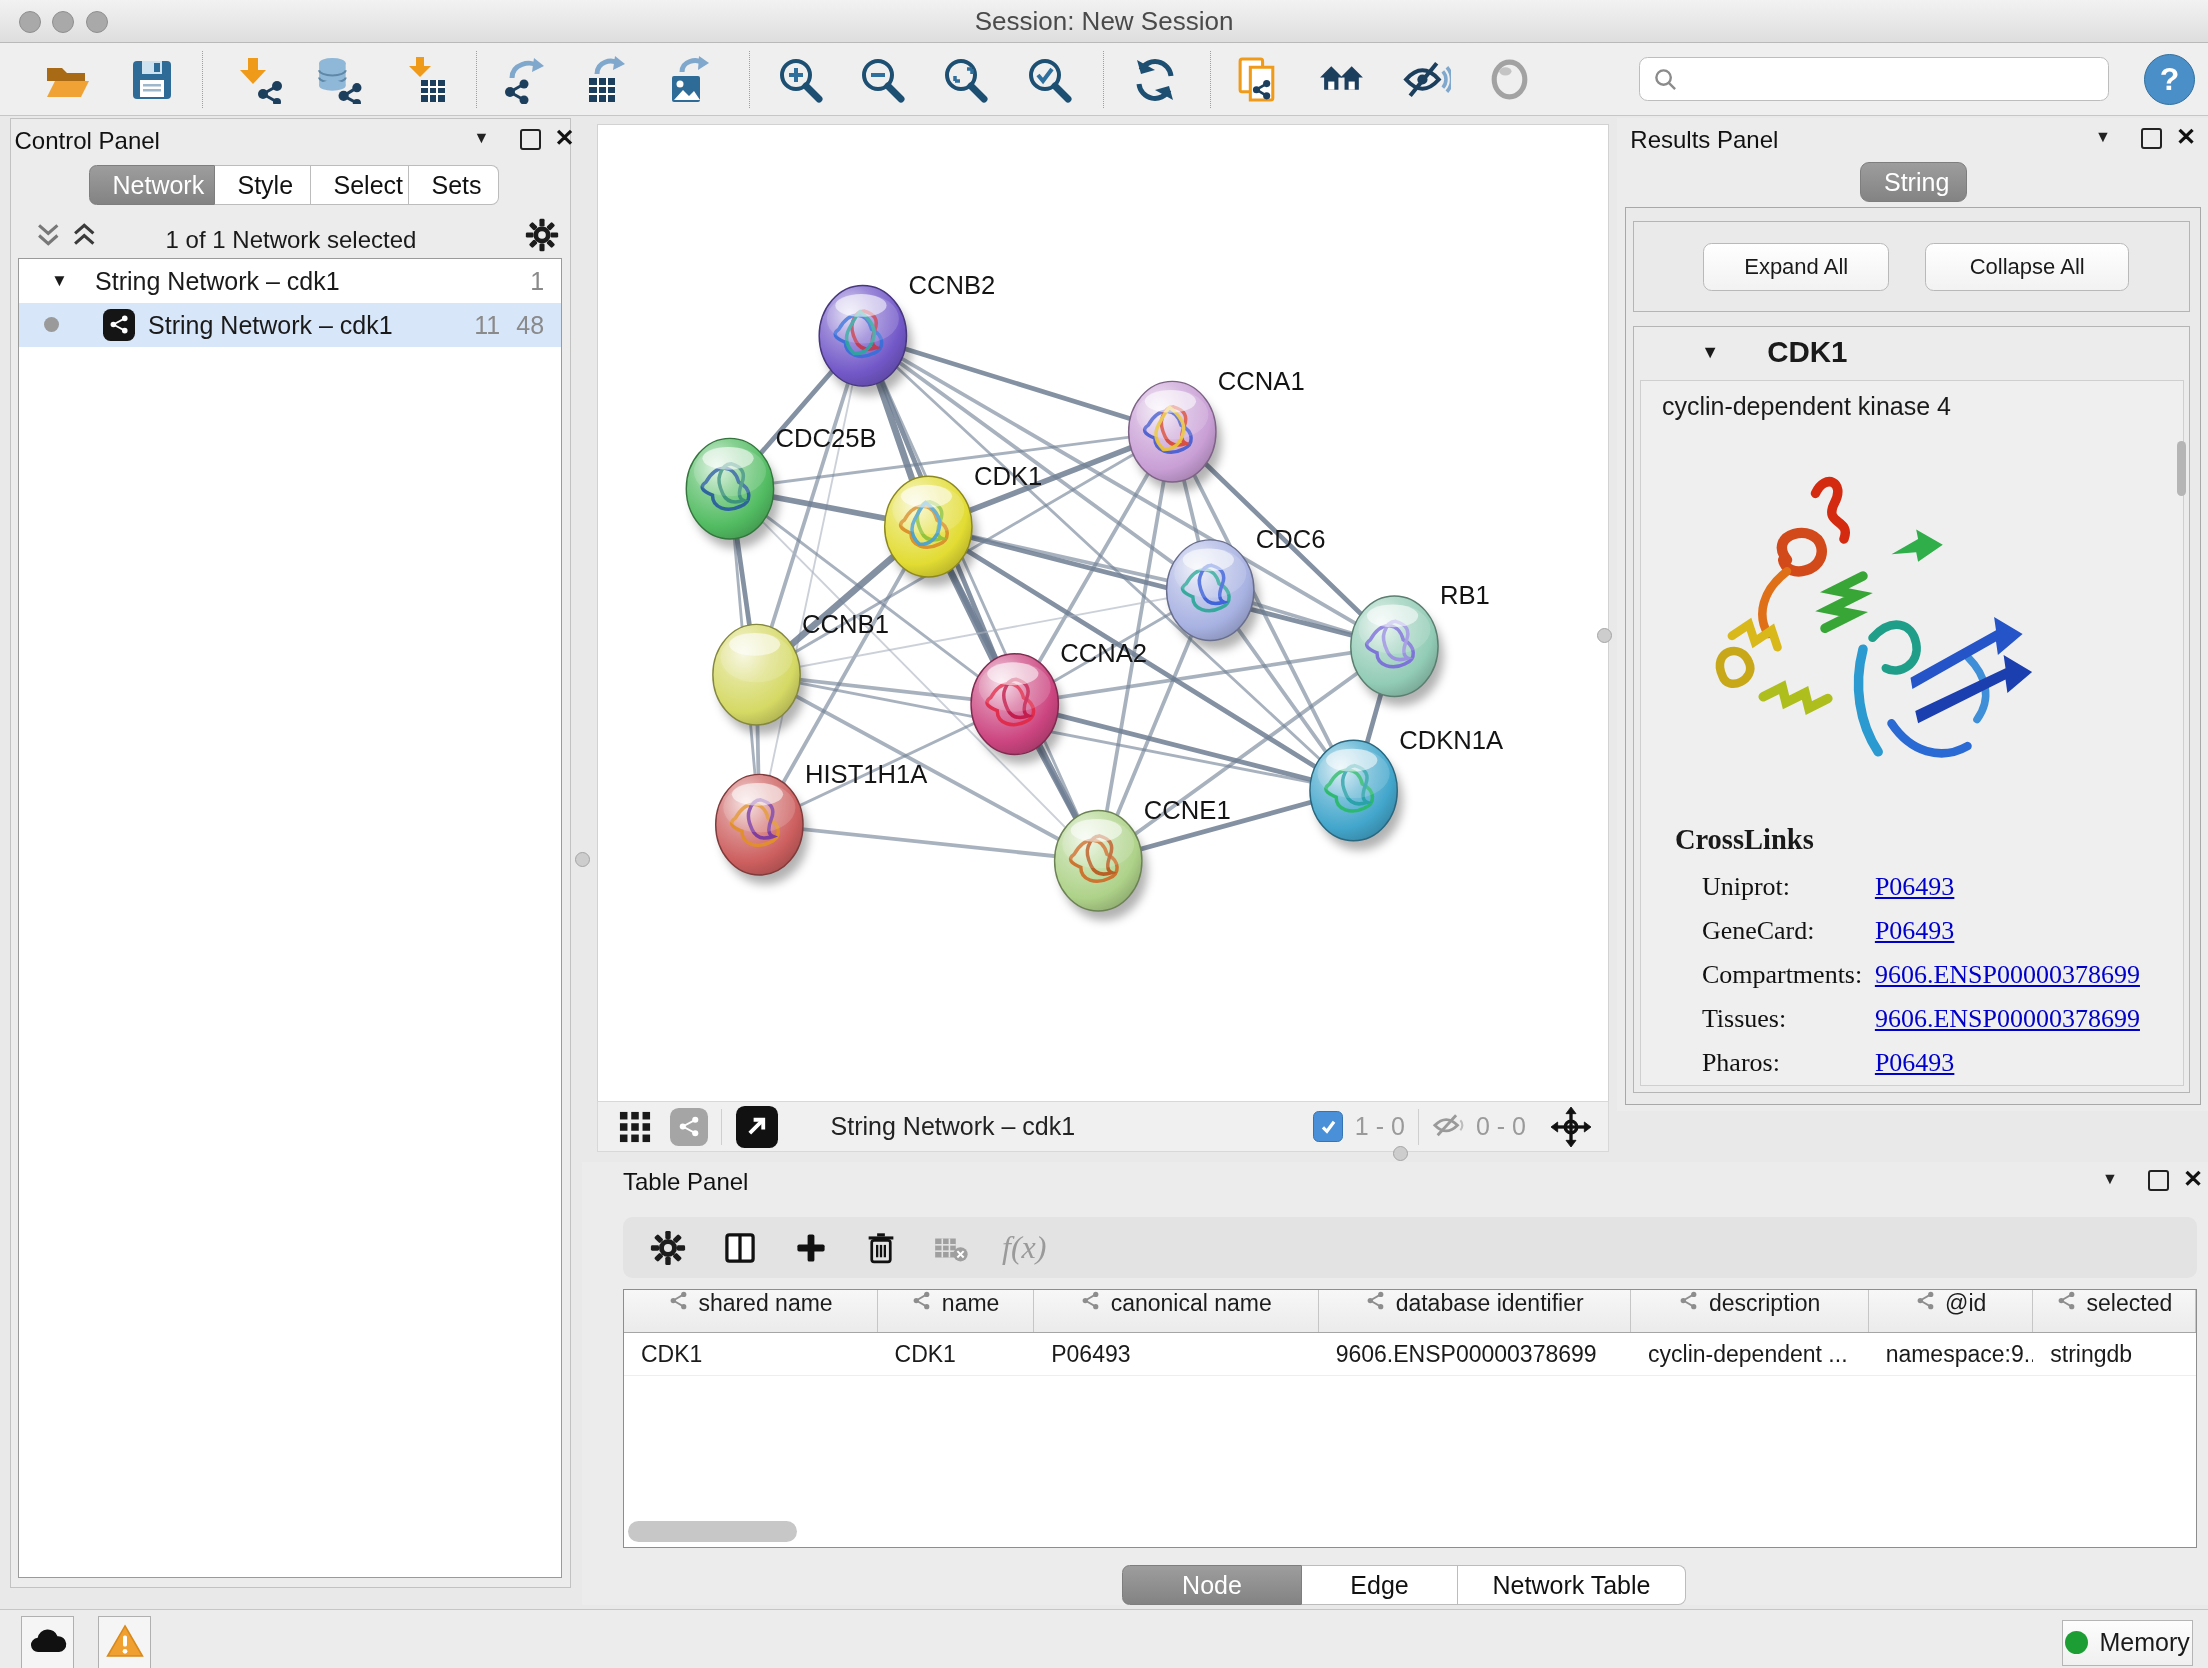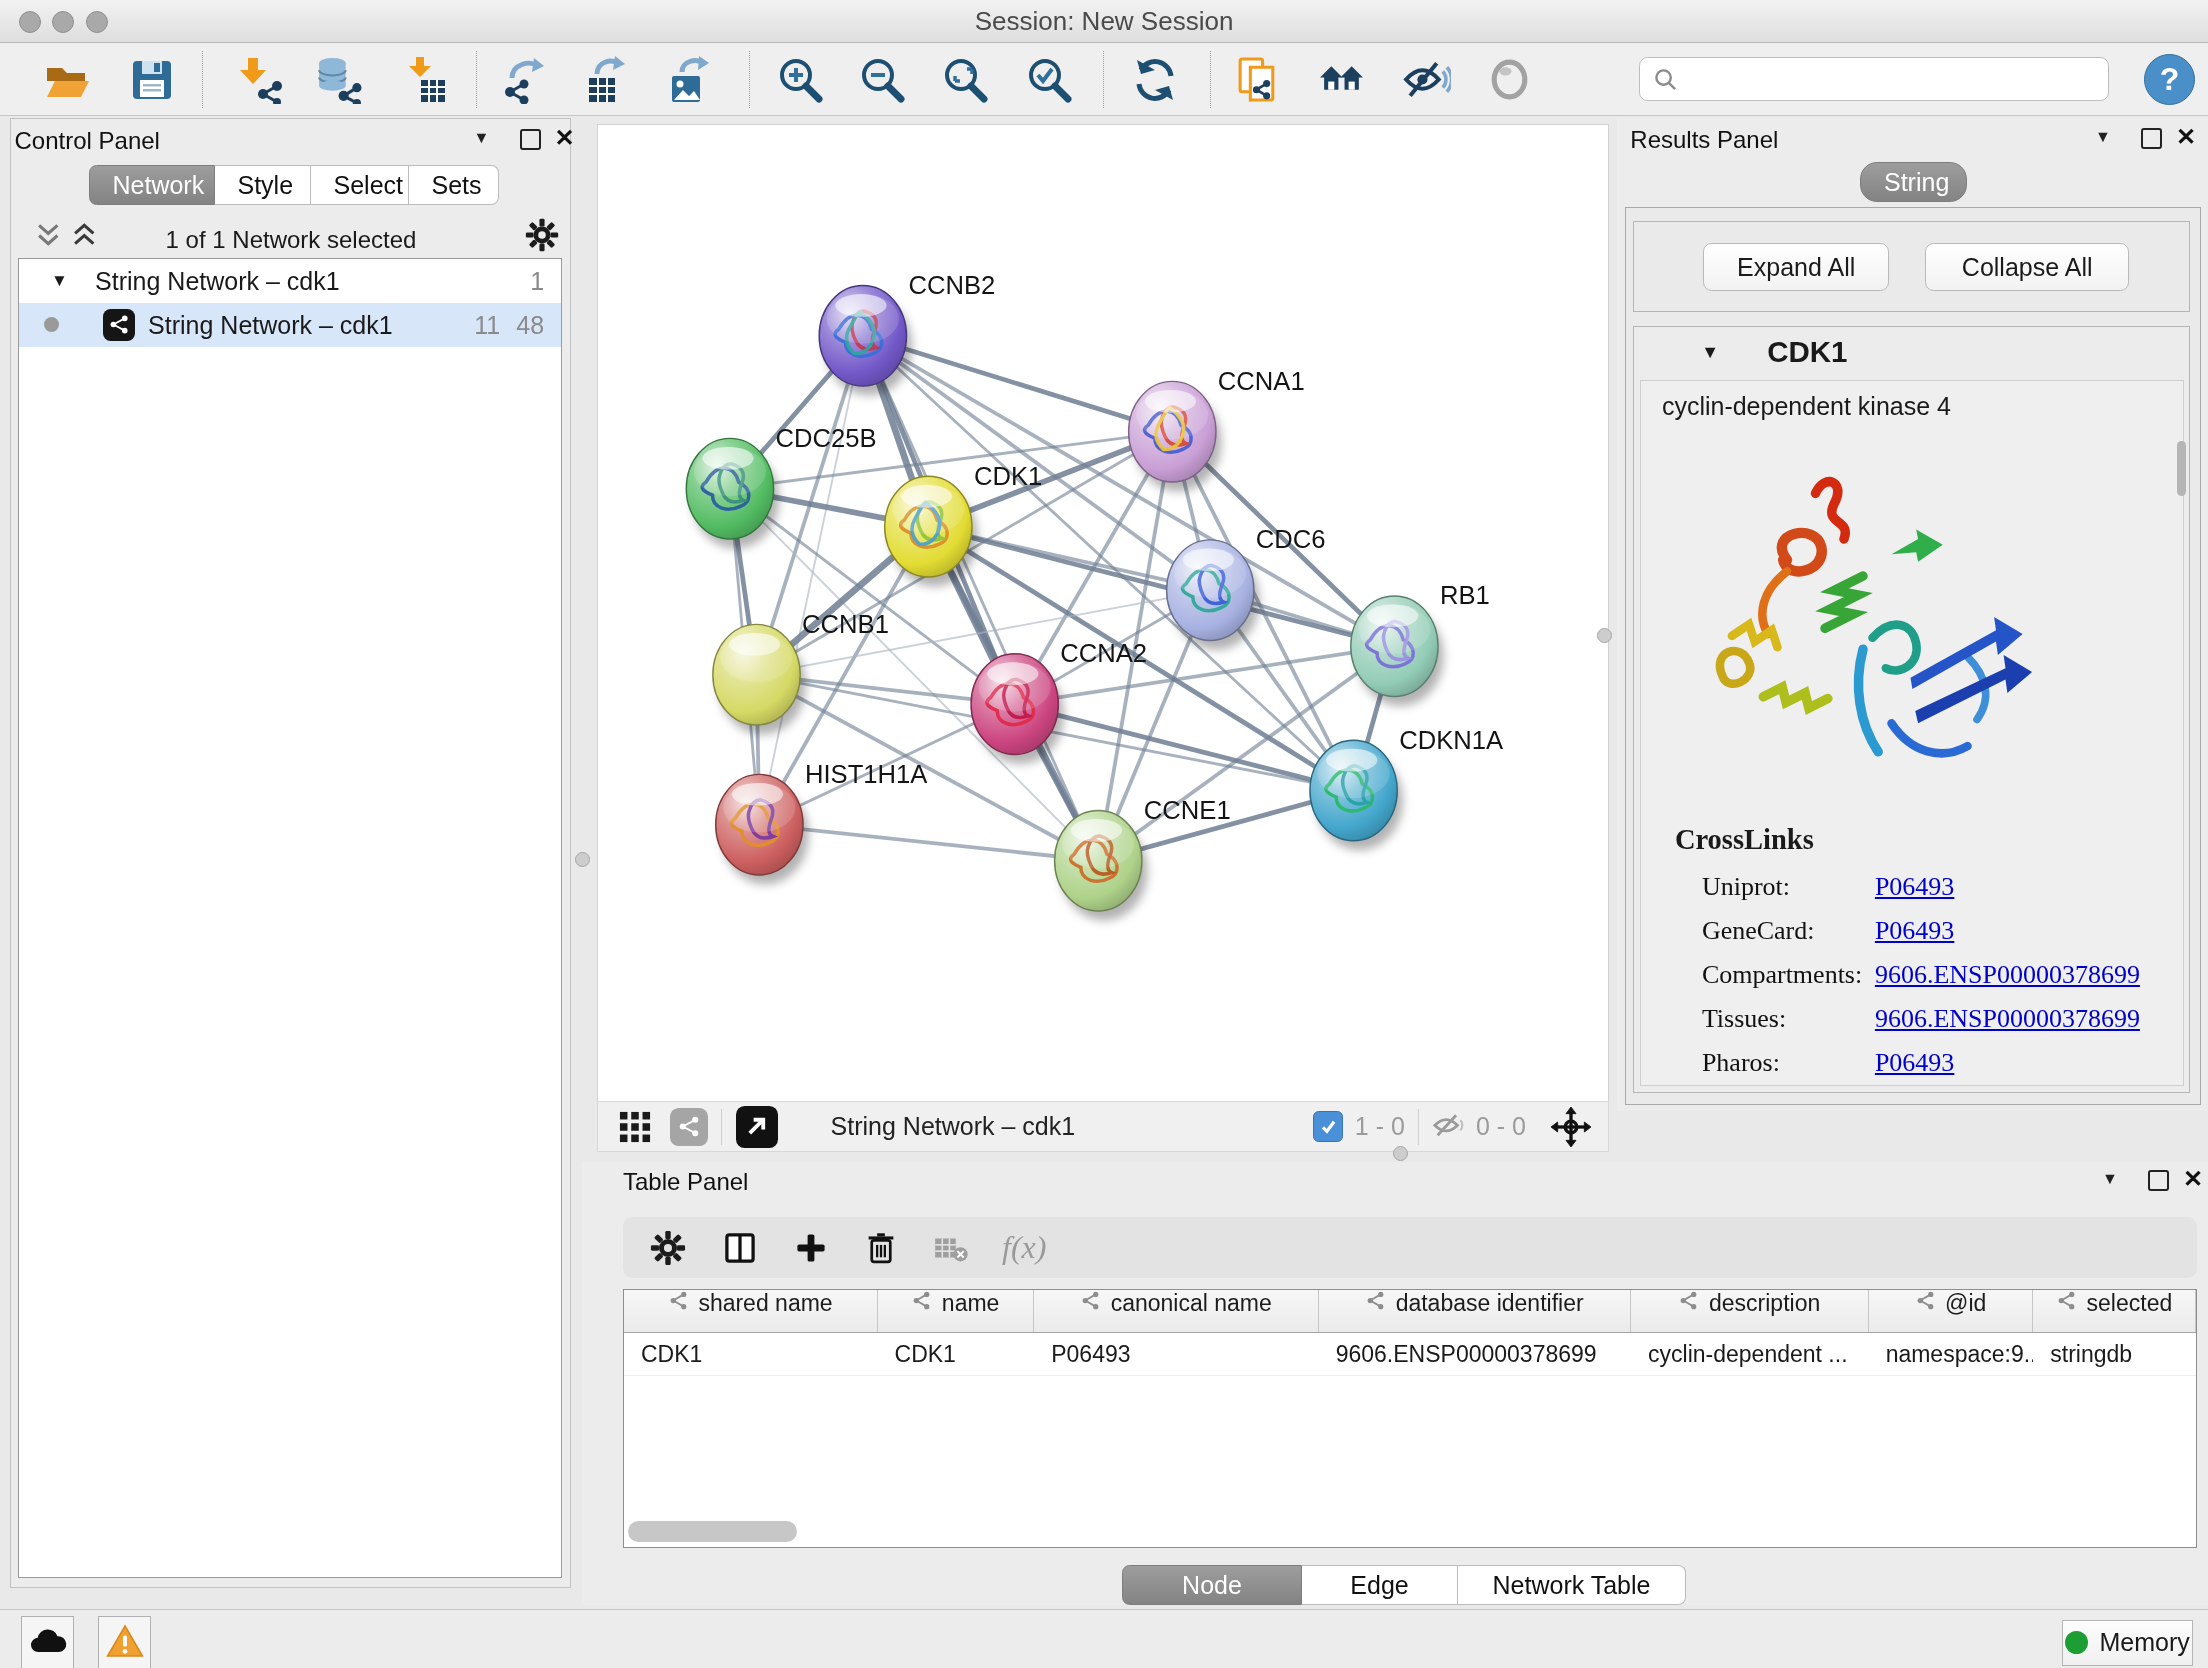--- a/index.html
+++ b/index.html
@@ -45,21 +45,21 @@
   #netbar .nsep{width:0;height:36px;border-left:1px solid #cfcfcf;margin:0 13.3px;}
   #netbar .txt{font-size:25px;color:#222;}
   .gray-num{font-size:25px;color:#9a9a9a;}
   
   .splitdot{width:13.3px;height:13.3px;border-radius:50%;background:#cdcdcd;border:1px solid #a5a5a5;}
   
   #results-panel{left:1617px;top:118px;width:592px;height:993px;background:#ececec;}
   #rp-outer{left:7.6px;top:89px;width:576px;height:898px;border:1.4px solid #a8a8a8;background:#eaeaea;box-sizing:border-box;}
   #rp-buttons{left:7.6px;top:13.3px;width:557px;height:91px;border:1px solid #b5b5b5;box-sizing:border-box;}
   .rp-btn{top:21px;height:48px;background:linear-gradient(#ffffff,#f2f2f2);border:1px solid #b9b9b9;border-radius:8.6px;
-          font-size:25px;text-align:center;line-height:46px;box-sizing:border-box;}
+          font-size:22px;text-align:center;line-height:46px;box-sizing:border-box;}
   #rp-content{left:7.6px;top:118px;width:557px;height:767px;border:1px solid #b5b5b5;background:#ececec;box-sizing:border-box;}
   #rp-inner{left:5.7px;top:53px;width:544px;height:706px;border:1px solid #cfcfcf;background:#efefef;box-sizing:border-box;}
   .xl-row{position:relative;height:44px;font-family:"Liberation Serif",serif;font-size:26px;}
   .xl-label{position:absolute;left:61px;top:7.6px;color:#111;}
   .xl-link{position:absolute;left:234px;top:7.6px;color:#0000cc;text-decoration:underline;}
   
   #table-panel{left:582px;top:1162px;width:1626px;height:443px;background:#ececec;}
   #tp-toolbar{left:41px;top:55px;width:1574px;height:61px;background:#e3e3e3;border-radius:9.5px;display:flex;align-items:center;}
   #tp-table{left:41px;top:127px;width:1574px;height:259px;border:1.4px solid #8d8d8d;background:#ffffff;box-sizing:border-box;}
   #tbl-head{display:flex;height:42px;background:linear-gradient(#f7f7f7,#ebebeb);border-bottom:1.4px solid #a5a5a5;}
@@ -645,21 +645,21 @@
   <span class="abs splitdot" style="left:1597px;top:628px"></span>
   <span class="abs splitdot" style="left:1393px;top:1146px"></span>
 
   <div class="abs" id="results-panel">
     <div class="abs panel-title" style="left:13.3px;top:7.6px">Results Panel</div>
     <span class="abs wc-caret" style="left:478px;top:9.5px">▼</span>
     <span class="abs wc-box" style="left:524px;top:9.5px"></span>
     <span class="abs wc-x" style="left:559px;top:4.8px">✕</span>
 
     <div class="abs seg-group" style="left:243px;top:44px">
-      <div class="seg sel" style="width:59px;border-radius:17px">String</div>
+      <div class="seg sel" style="width:59px;border-radius:9px">String</div>
     </div>
 
     <div class="abs" id="rp-outer">
       <div class="abs" id="rp-buttons">
         <div class="abs rp-btn" style="left:69px;width:186px">Expand All</div>
         <div class="abs rp-btn" style="left:291px;width:204px">Collapse All</div>
       </div>
 
       <div class="abs" id="rp-content">
         <span class="abs" style="left:67px;top:15px;font-size:18px">▼</span>

